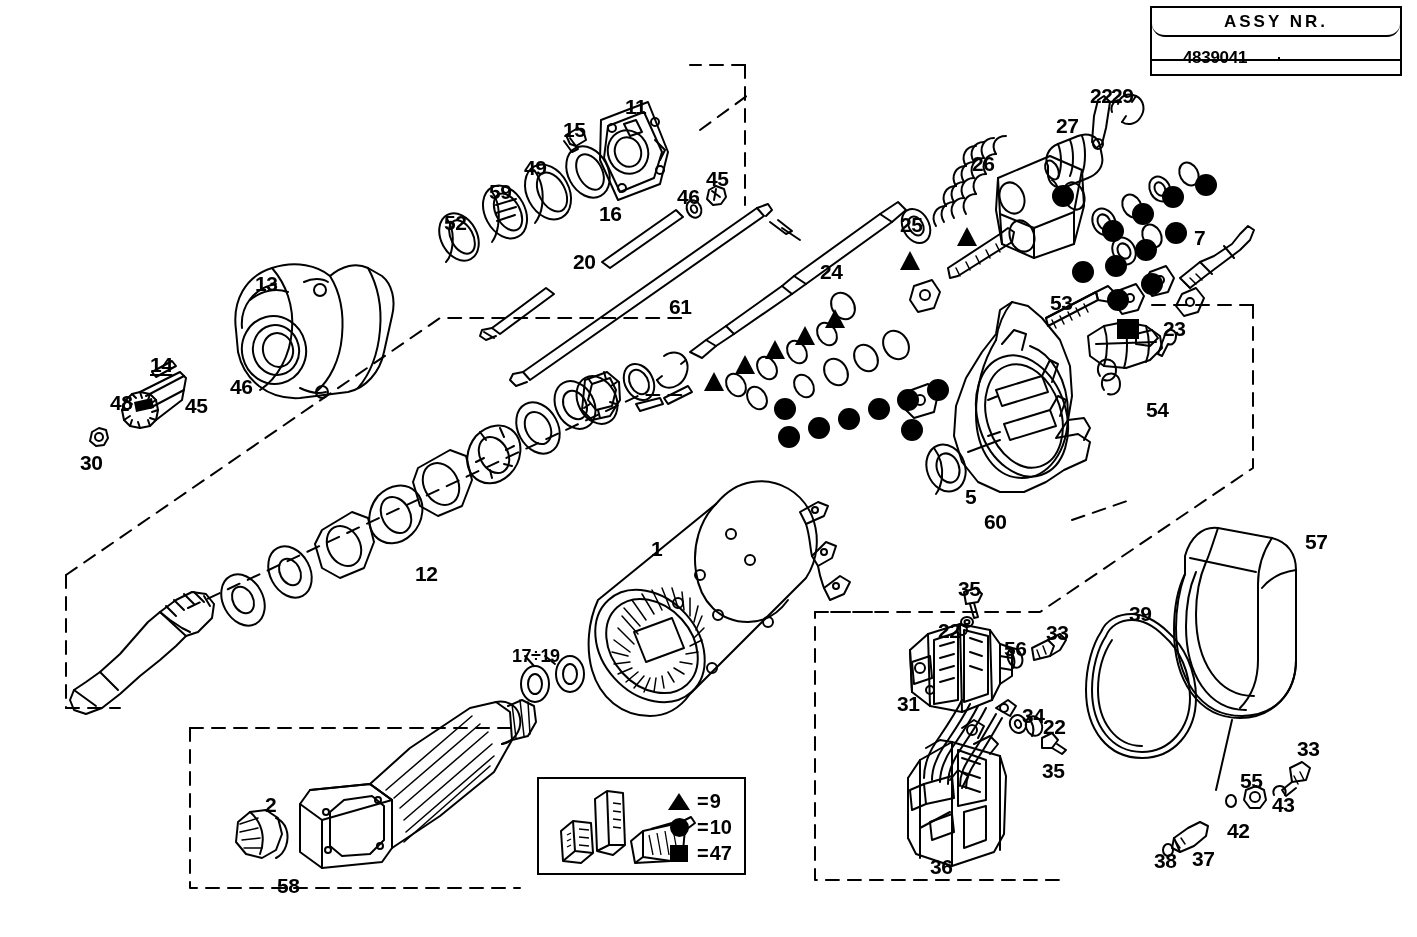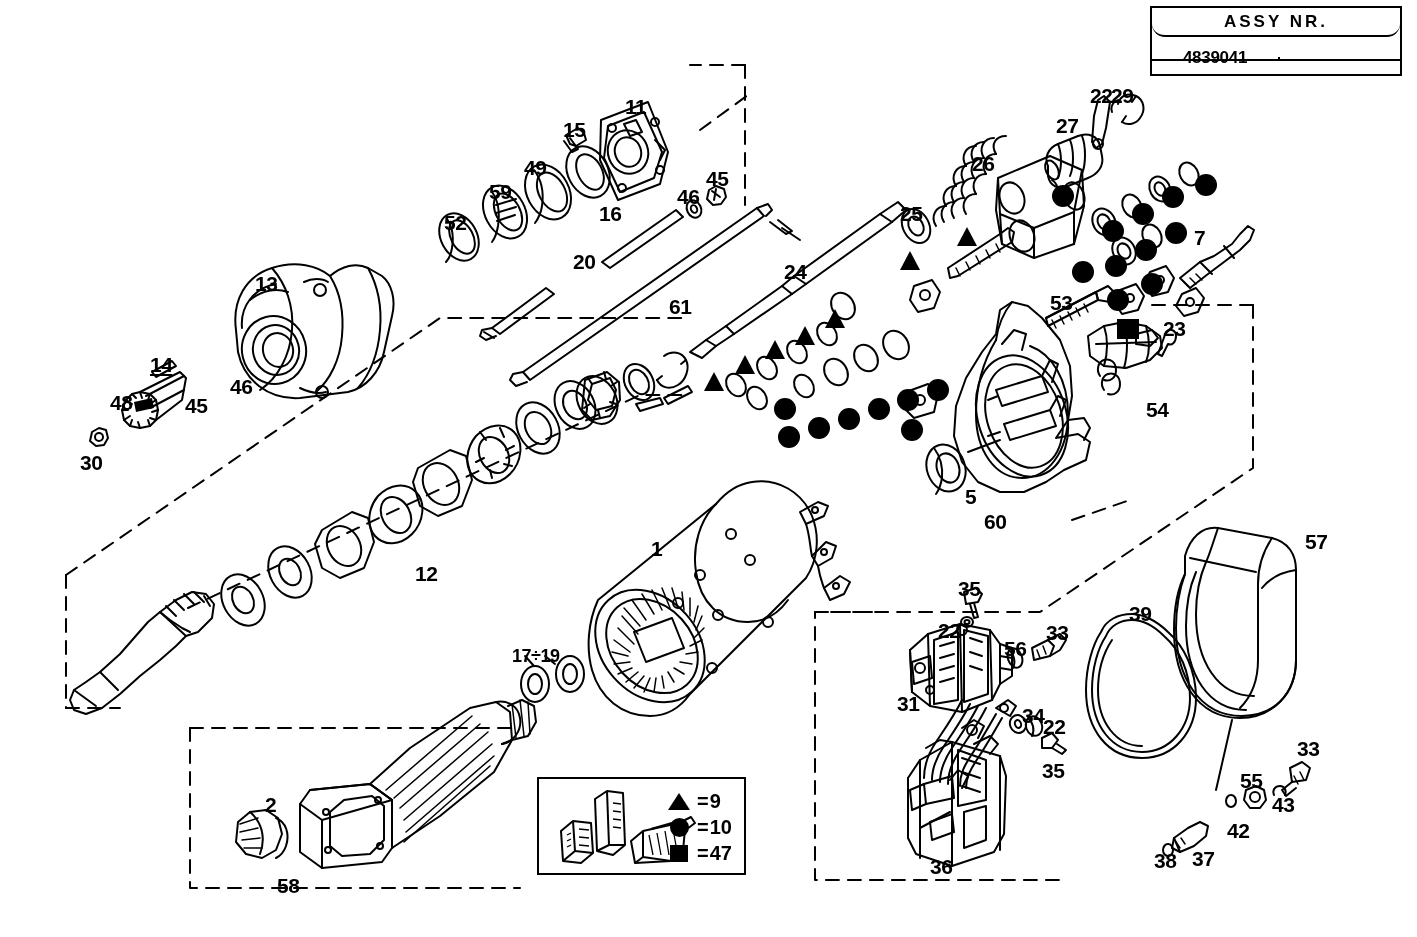--- a/index.html
+++ b/index.html
@@ -746,22 +746,22 @@
       <div class="lbl n" style="left: 706px; top: 168px;">45</div>
       <div class="lbl n" style="left: 573px; top: 251px;">20</div>
       <div class="lbl n" style="left: 669px; top: 296px;">61</div>
       <div class="lbl n" style="left: 255px; top: 273px;">13</div>
       <div class="lbl n" style="left: 150px; top: 354px; text-decoration: underline;">14</div>
       <div class="lbl n" style="left: 110px; top: 392px;">48</div>
       <div class="lbl n" style="left: 80px; top: 452px;">30</div>
       <div class="lbl n" style="left: 185px; top: 395px;">45</div>
       <div class="lbl n" style="left: 230px; top: 376px;">46</div>
       <div class="lbl n" style="left: 415px; top: 563px;">12</div>
-      <div class="lbl n" style="left: 784px; top: 261px; text-align: center;">24</div>
-      <div class="lbl n" style="left: 900px; top: 203px;">25</div>
+      <div class="lbl n" style="left: 820px; top: 261px; text-align: center;">24</div>
+      <div class="lbl n" style="left: 900px; top: 214px;">25</div>
       <div class="lbl n" style="left: 972px; top: 153px;">26</div>
       <div class="lbl n" style="left: 1056px; top: 115px;">27</div>
       <div class="lbl n" style="left: 1090px; top: 85px;">22</div>
       <div class="lbl n" style="left: 1111px; top: 85px;">29</div>
       <div class="lbl n" style="left: 1194px; top: 227px;">7</div>
       <div class="lbl n" style="left: 1050px; top: 292px;">53</div>
       <div class="lbl n" style="left: 1163px; top: 318px;">23</div>
       <div class="lbl n" style="left: 1146px; top: 399px;">54</div>
       <div class="lbl n" style="left: 965px; top: 486px;">5</div>
       <div class="lbl n" style="left: 984px; top: 511px;">60</div>

